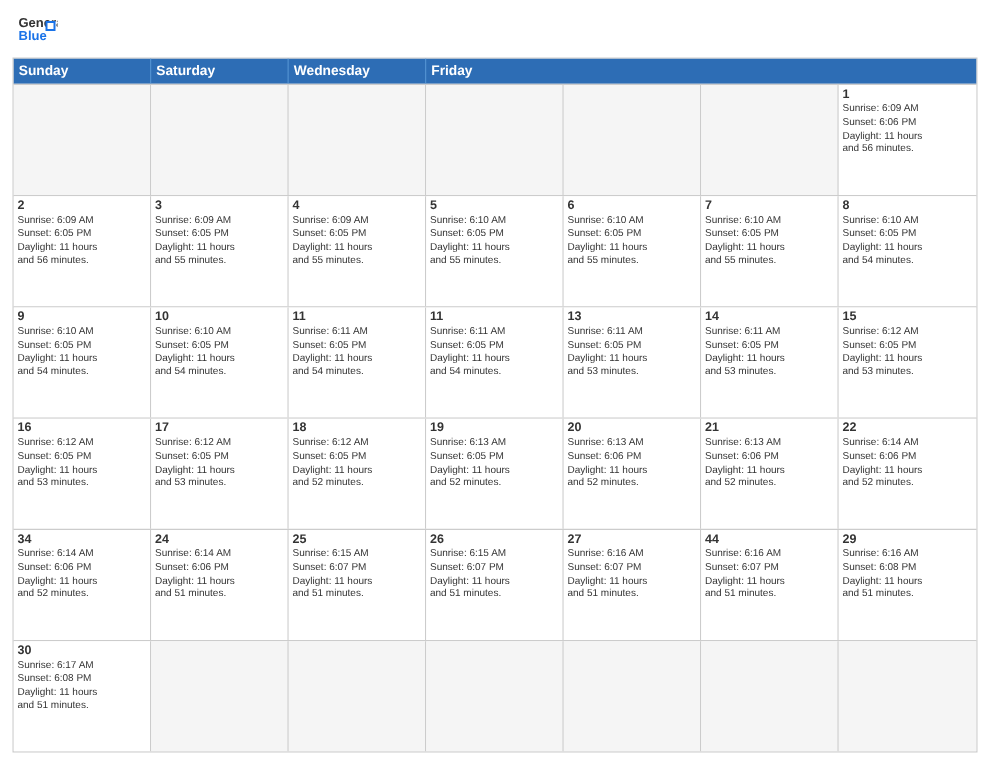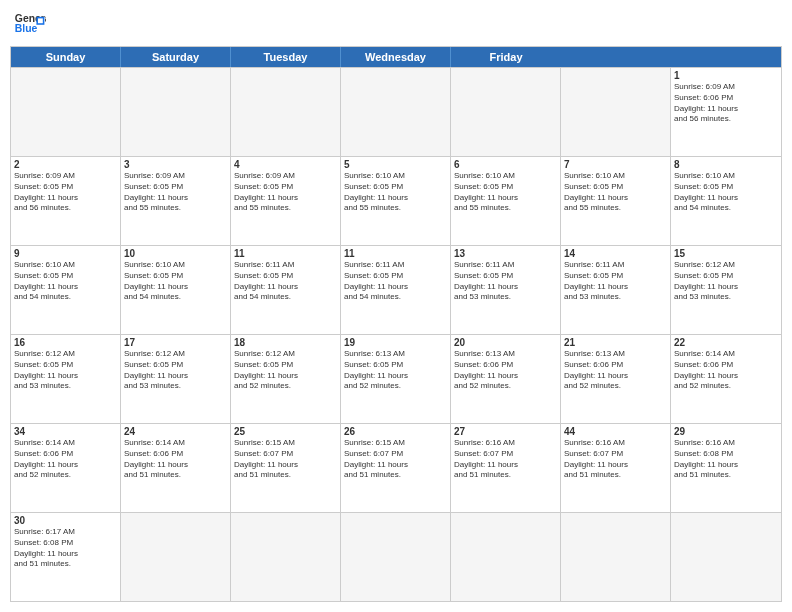--- a/index.html
+++ b/index.html
@@ -57,21 +57,21 @@
       display: grid;
       grid-template-columns: repeat(7, 1fr);
       background: #2d6db5;
     }
     .cal-header-cell {
       color: #fff;
       font-size: 11px;
       font-weight: bold;
       padding: 4px 4px;
       border-right: 1px solid #5090d0;
-      text-align: center;
+      text-align: left;
     }
     .cal-header-cell:last-child { border-right: none; }
     .cal-body {
       display: flex;
       flex-direction: column;
       flex: 1;
     }
     .cal-row {
       display: grid;
       grid-template-columns: repeat(7, 1fr);
@@ -117,21 +117,20 @@
     <div class="title-block">
       <div class="month-title"></div>
       <div class="location"></div>
     </div>
   </div>
 
   <div class="calendar">
     <div class="cal-header">
     <div class="cal-header-cell">Sunday</div>
         <div class="cal-header-cell">Saturday</div>
-        <div class="cal-header-cell">Tuesday</div>
         <div class="cal-header-cell">Wednesday</div>
         <div class="cal-header-cell">Friday</div>
       </div>
     <div class="cal-body">
     <div class="cal-row">
           <div class="cal-cell empty"></div>
           <div class="cal-cell empty"></div>
           <div class="cal-cell empty"></div>
           <div class="cal-cell empty"></div>
           <div class="cal-cell empty"></div>

